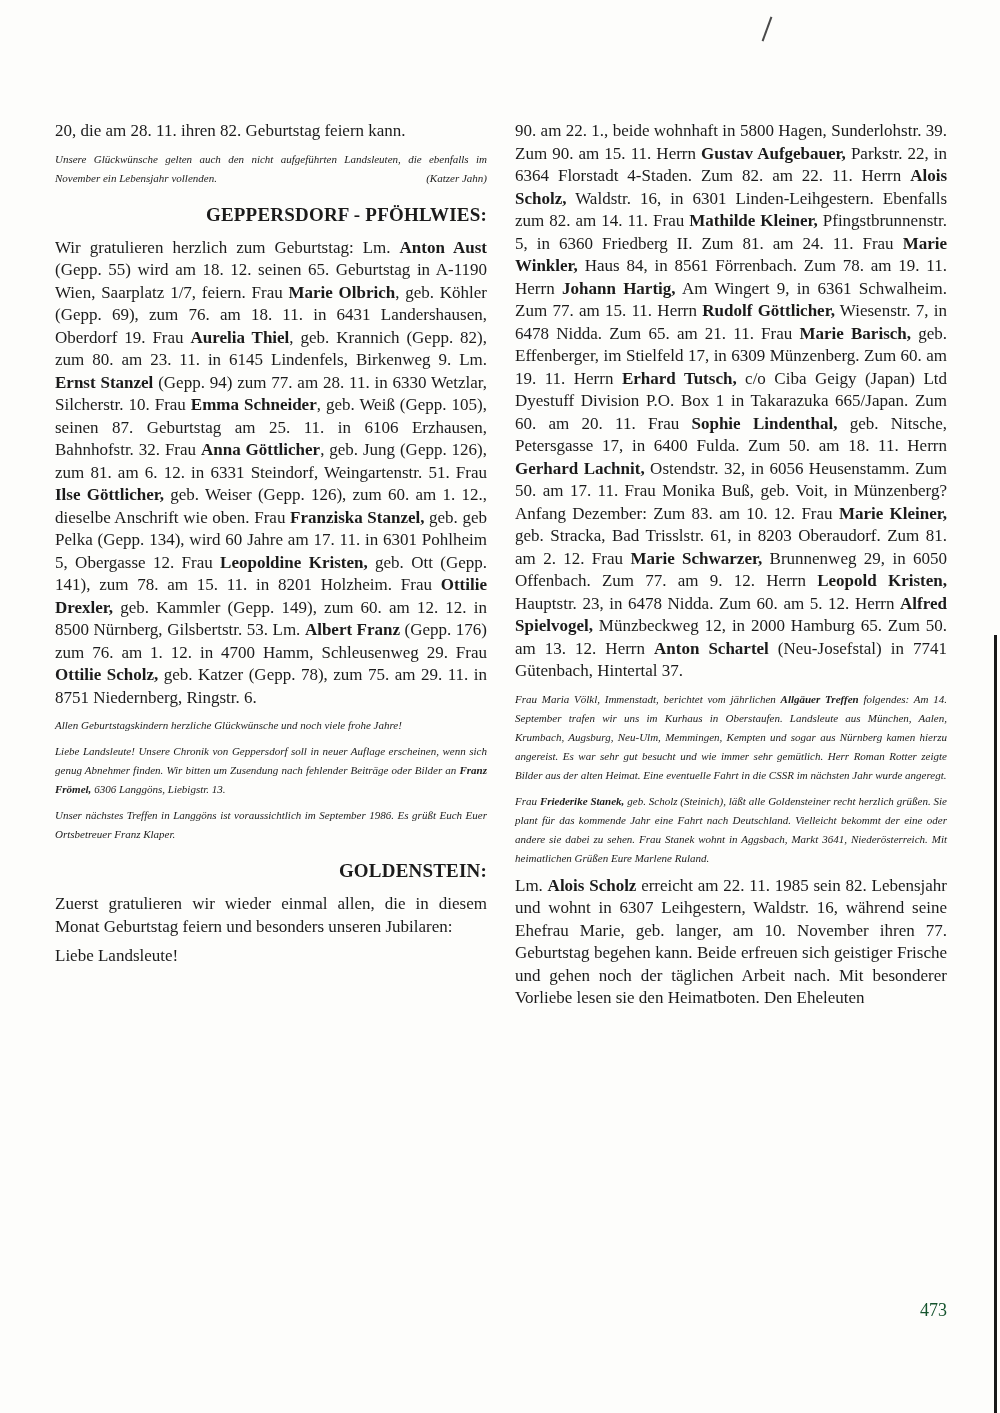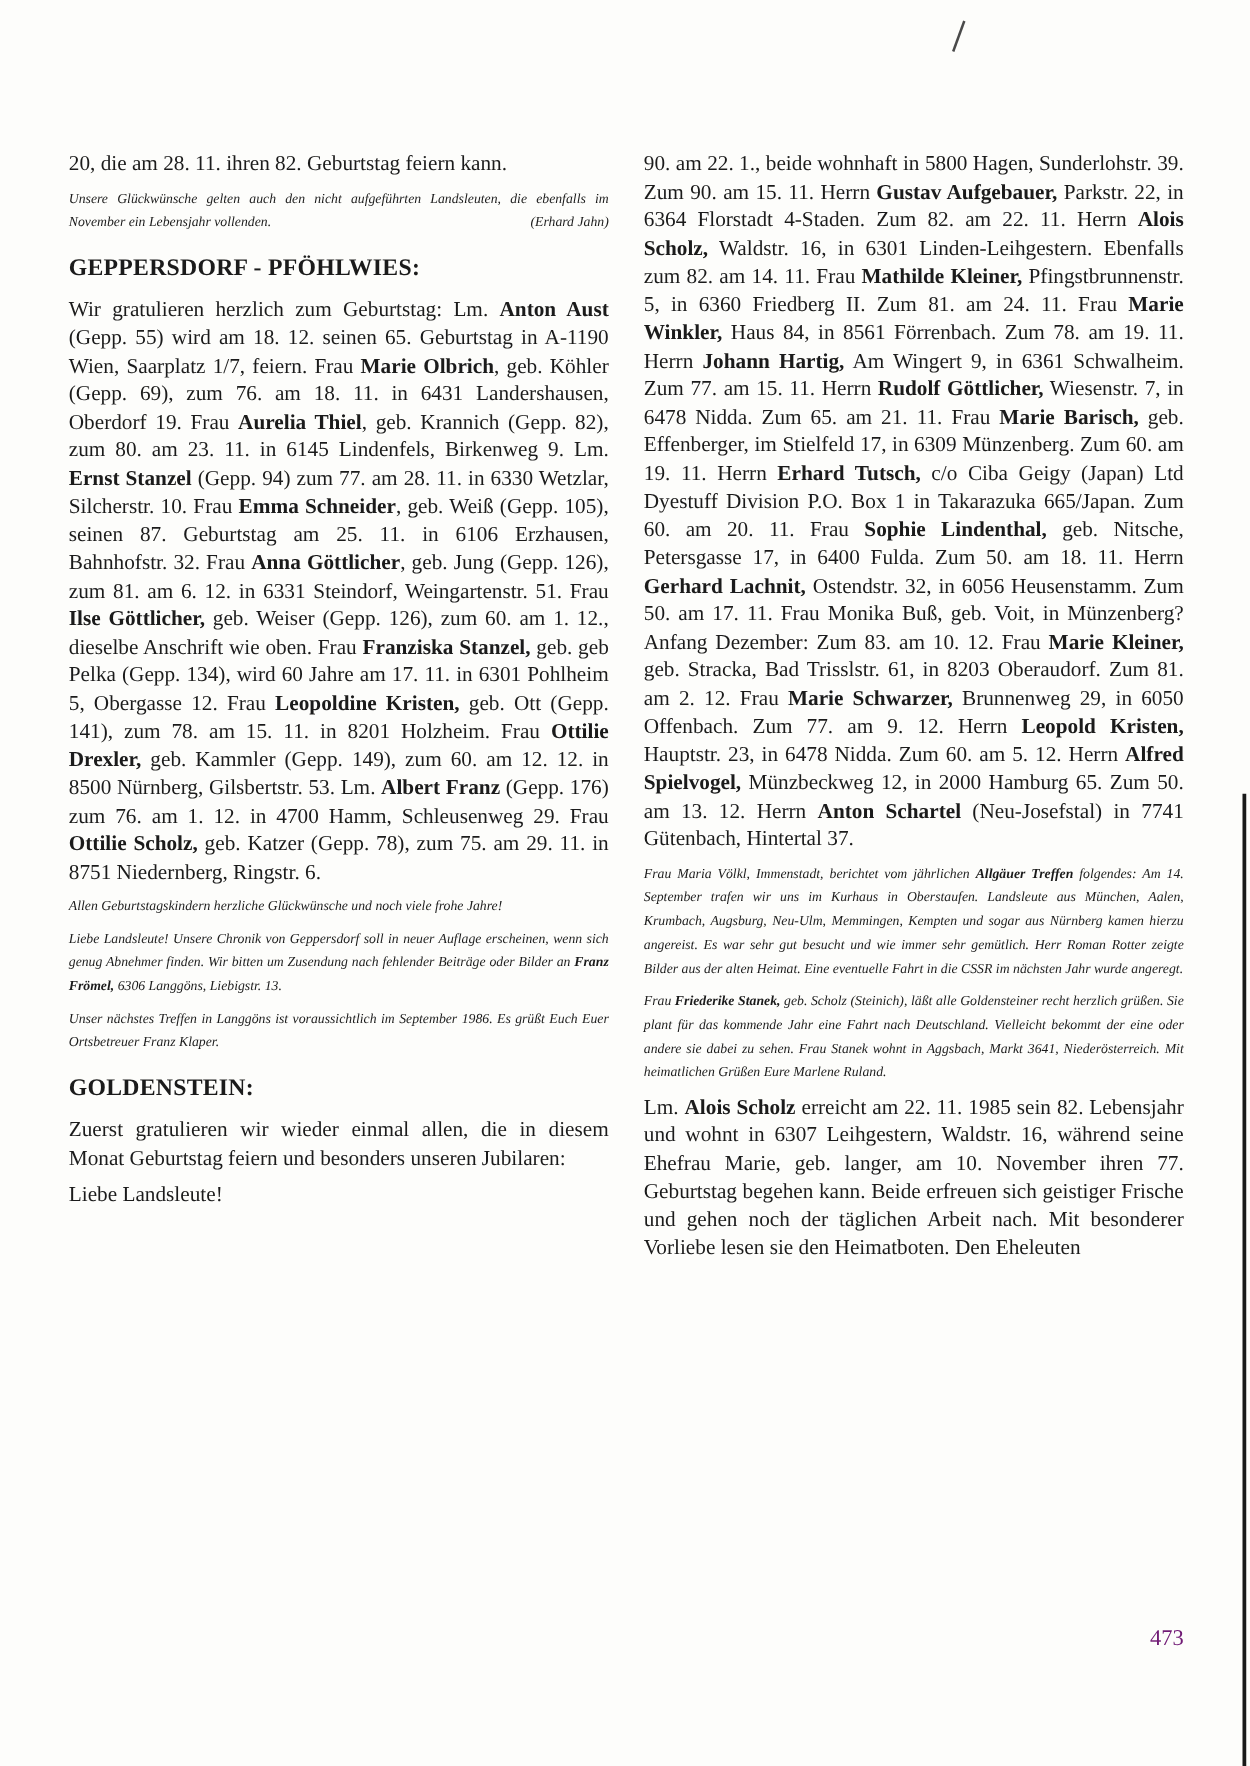--- a/index.html
+++ b/index.html
@@ -34,27 +34,28 @@
     line-height: 19px;
     font-style: italic;
   }
   .b { font-weight: bold; }
   .sig { float: right; }
   .heading {
     font-size: 19px;
     font-weight: bold;
     letter-spacing: 0.2px;
     margin: 16px 0 11px 0;
+    text-align: right;
   }
   .page-number {
     position: absolute;
     right: 53px;
     bottom: 92px;
     font-size: 18px;
-    color: #701a75;
+    color: #14532d;
   }
   .edge-line {
     position: absolute;
     right: 3px;
     top: 635px;
     bottom: 0;
     width: 3px;
     background: #191919;
   }
   .slash-mark {
@@ -67,21 +68,21 @@
     transform: rotate(20deg);
   }
 </style>
 </head>
 <body>
 
 <div class="page">
   <div class="columns">
     <div class="col">
         <p class="para"><span>20, die am 28. 11. ihren 82. Geburtstag feiern kann.</span></p>
-        <p class="para small"><span>Unsere Glückwünsche gelten auch den nicht aufgeführten Landsleuten, die ebenfalls im November ein Lebensjahr vollenden. </span><span class="sig">(Erhard Jahn)</span></p>
+        <p class="para small"><span>Unsere Glückwünsche gelten auch den nicht aufgeführten Landsleuten, die ebenfalls im November ein Lebensjahr vollenden. </span><span class="sig">(Katzer Jahn)</span></p>
         <h2 class="heading"><span>GEPPERSDORF - PFÖHLWIES:</span></h2>
         <p class="para"><span>Wir gratulieren herzlich zum Geburtstag: Lm. </span><span class="b">Anton Aust</span><span> (Gepp. 55) wird am 18. 12. seinen 65. Geburtstag in A-1190 Wien, Saarplatz 1/7, feiern. Frau </span><span class="b">Marie Olbrich</span><span>, geb. Köhler (Gepp. 69), zum 76. am 18. 11. in 6431 Landershausen, Oberdorf 19. Frau </span><span class="b">Aurelia Thiel</span><span>, geb. Krannich (Gepp. 82), zum 80. am 23. 11. in 6145 Lindenfels, Birkenweg 9. Lm. </span><span class="b">Ernst Stanzel</span><span> (Gepp. 94) zum 77. am 28. 11. in 6330 Wetzlar, Silcherstr. 10. Frau </span><span class="b">Emma Schneider</span><span>, geb. Weiß (Gepp. 105), seinen 87. Geburtstag am 25. 11. in 6106 Erzhausen, Bahnhofstr. 32. Frau </span><span class="b">Anna Göttlicher</span><span>, geb. Jung (Gepp. 126), zum 81. am 6. 12. in 6331 Steindorf, Weingartenstr. 51. Frau </span><span class="b">Ilse Göttlicher,</span><span> geb. Weiser (Gepp. 126), zum 60. am 1. 12., dieselbe Anschrift wie oben. Frau </span><span class="b">Franziska Stanzel,</span><span> geb. geb Pelka (Gepp. 134), wird 60 Jahre am 17. 11. in 6301 Pohlheim 5, Obergasse 12. Frau </span><span class="b">Leopoldine Kristen,</span><span> geb. Ott (Gepp. 141), zum 78. am 15. 11. in 8201 Holzheim. Frau </span><span class="b">Ottilie Drexler,</span><span> geb. Kammler (Gepp. 149), zum 60. am 12. 12. in 8500 Nürnberg, Gilsbertstr. 53. Lm. </span><span class="b">Albert Franz</span><span> (Gepp. 176) zum 76. am 1. 12. in 4700 Hamm, Schleusenweg 29. Frau </span><span class="b">Ottilie Scholz,</span><span> geb. Katzer (Gepp. 78), zum 75. am 29. 11. in 8751 Niedernberg, Ringstr. 6.</span></p>
         <p class="para small"><span>Allen Geburtstagskindern herzliche Glückwünsche und noch viele frohe Jahre!</span></p>
         <p class="para small"><span>Liebe Landsleute! Unsere Chronik von Geppersdorf soll in neuer Auflage erscheinen, wenn sich genug Abnehmer finden. Wir bitten um Zusendung nach fehlender Beiträge oder Bilder an </span><span class="b">Franz Frömel,</span><span> 6306 Langgöns, Liebigstr. 13.</span></p>
         <p class="para small"><span>Unser nächstes Treffen in Langgöns ist voraussichtlich im September 1986. Es grüßt Euch Euer Ortsbetreuer Franz Klaper.</span></p>
         <h2 class="heading"><span>GOLDENSTEIN:</span></h2>
         <p class="para"><span>Zuerst gratulieren wir wieder einmal allen, die in diesem Monat Geburtstag feiern und besonders unseren Jubilaren:</span></p>
         <p class="para"><span>Liebe Landsleute!</span></p>
       </div>
     <div class="col">

